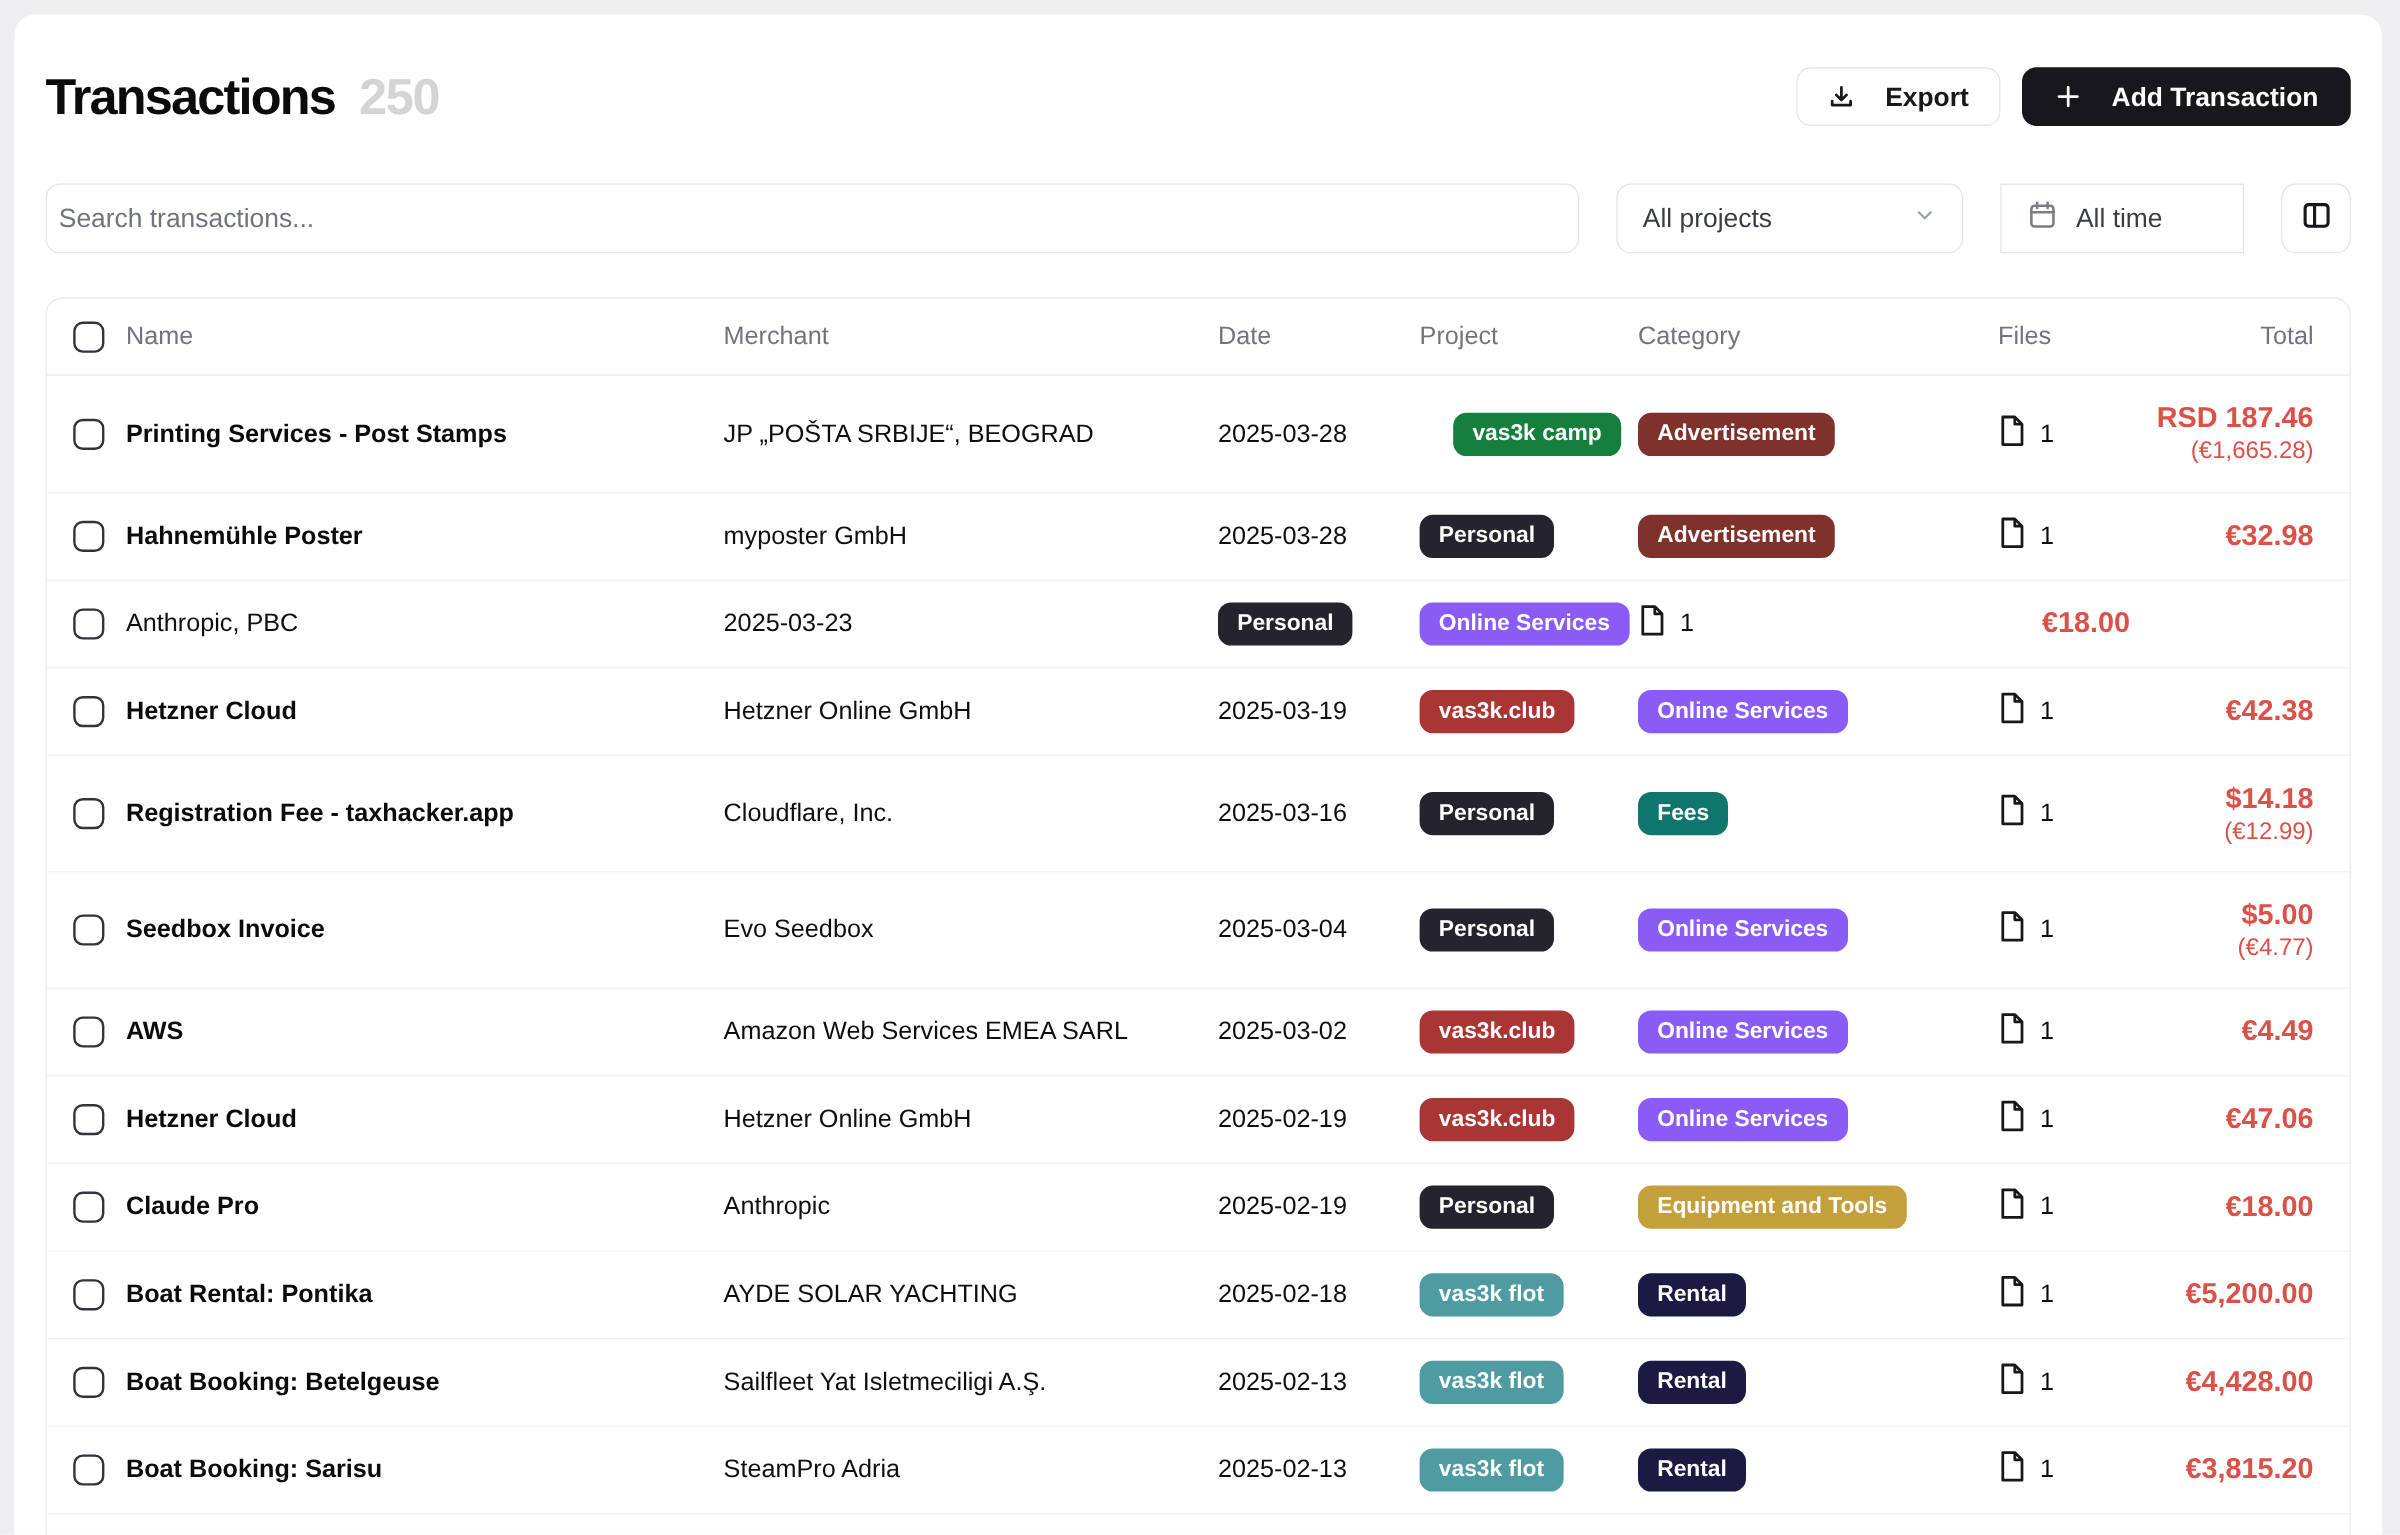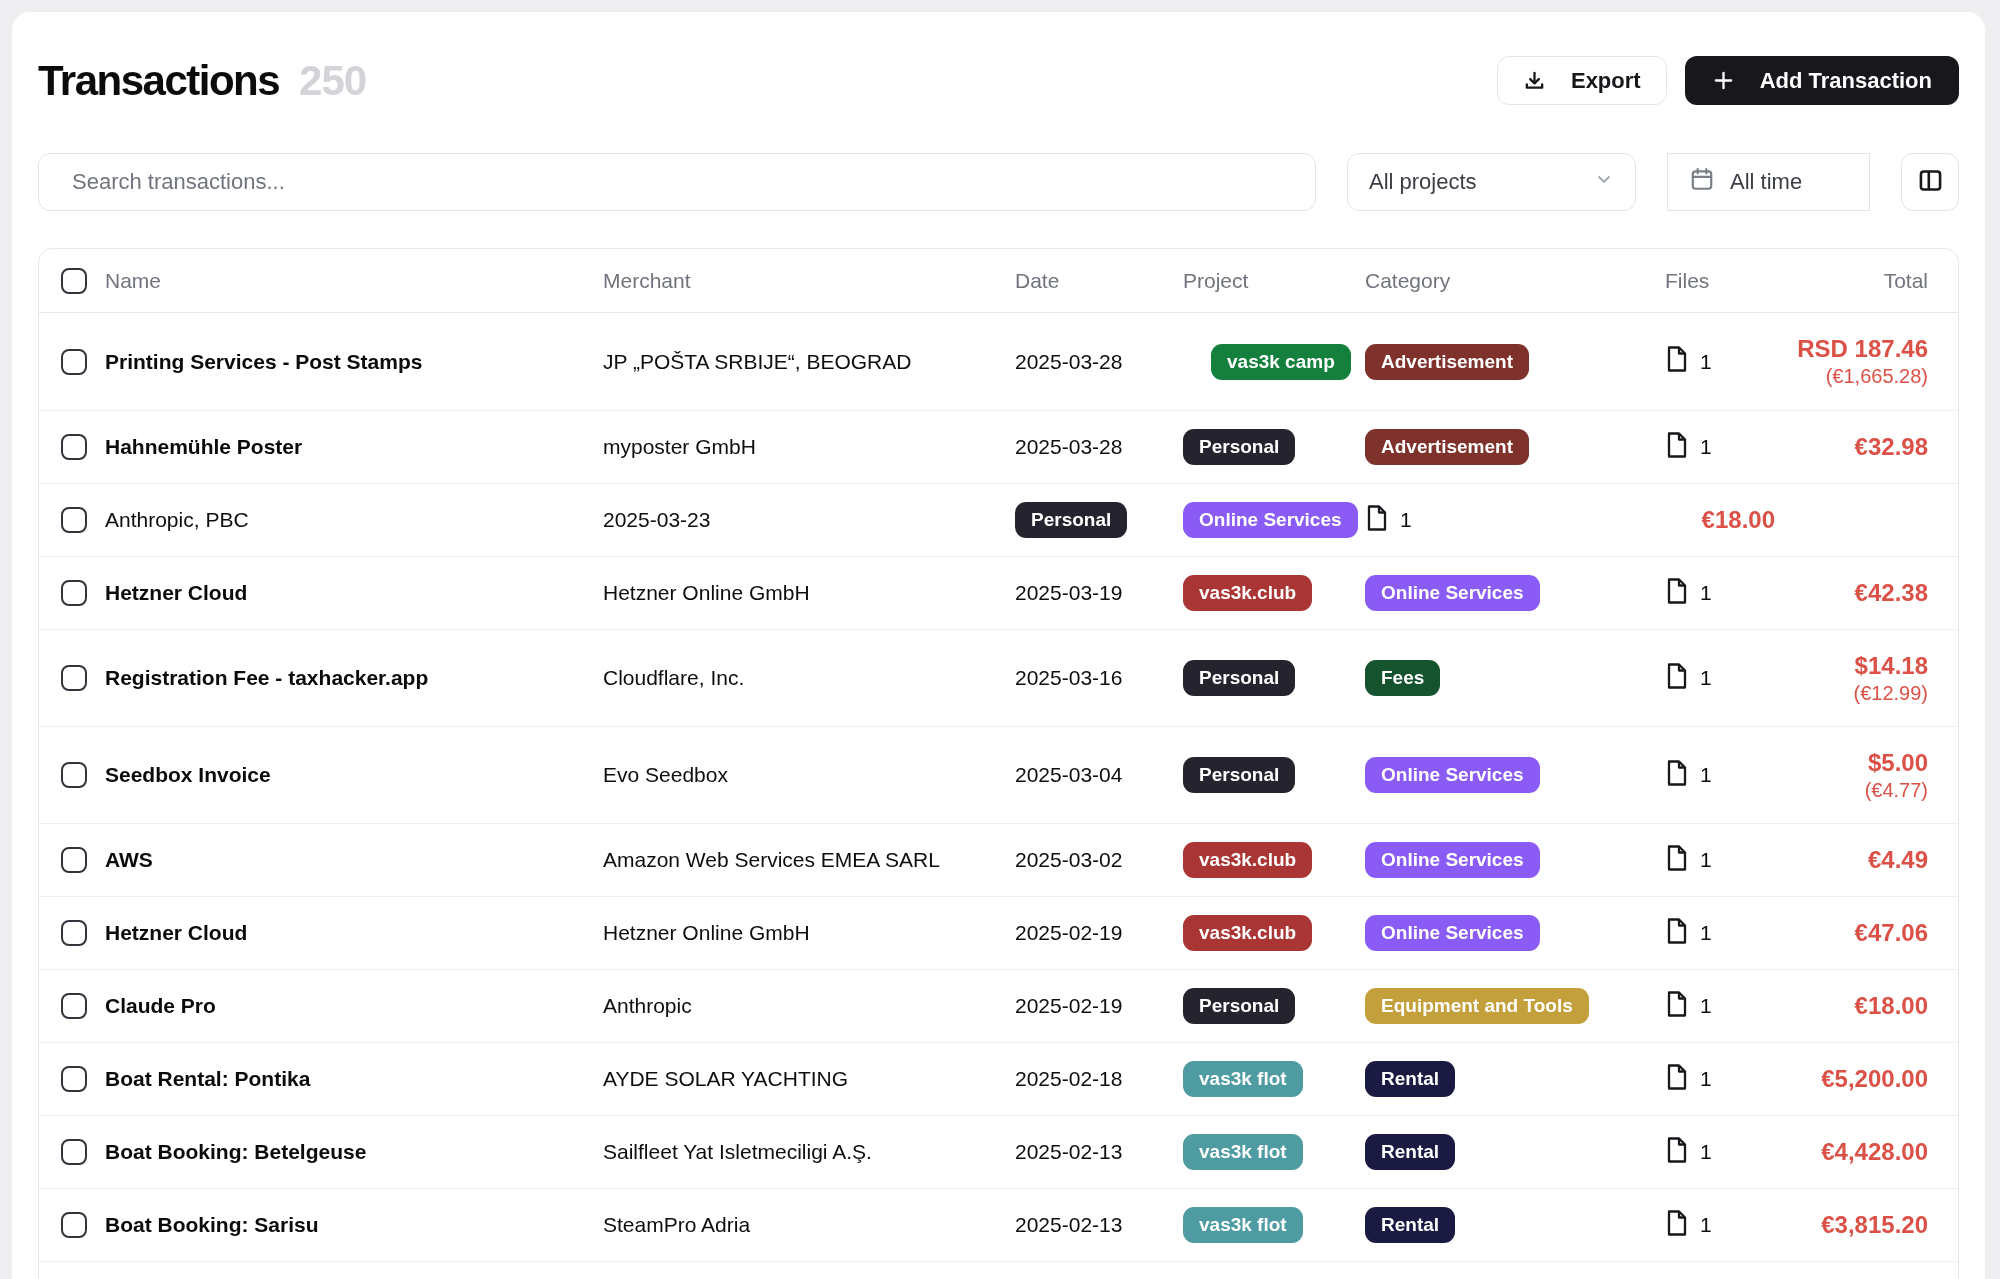--- a/index.html
+++ b/index.html
@@ -26,21 +26,21 @@
   .btn { display:flex; align-items:center; gap:25px; height:49px; border-radius:12px;
          font-size:22px; font-weight:700; cursor:pointer; border:none;
          font-family:"Liberation Sans","DejaVu Sans",sans-serif; }
   .btn-export { background:#fff; border:1px solid #E4E4E9; color:#17171C; padding:0 25px; }
   .btn-add { background:var(--accent,#17171C); color:#fff; padding:0 27px; }
   .btn svg { display:block; }
   
   .filters { margin-top:48px; display:flex; align-items:center; gap:31px; }
   .search {
     flex:1; height:58px; border:1px solid #E3E3E8; border-radius:12px;
-    font-size:22px; padding:0 33px; color:#111; outline:none;
+    font-size:22px; padding:0 10px; color:#111; outline:none;
     font-family:"Liberation Sans","DejaVu Sans",sans-serif;
   }
   .search::placeholder { color:#70747E; }
   .select { width:292px; height:58px; border:1px solid #E3E3E8; border-radius:12px;
             background:#fff; display:flex; align-items:center; justify-content:space-between;
             padding:0 21px; font-size:22px; color:#3A3D45; cursor:pointer; }
   .select.projects { width:289px; }
   .datebtn { width:203px; height:58px; border:1px solid #E3E3E8; border-radius:0;
              background:#fff; display:flex; align-items:center; gap:15px;
              padding:0 21px; font-size:22px; color:#3A3D45; cursor:pointer; }
@@ -230,21 +230,21 @@
           </div>
         </div>
         <div class="tr tall">
           <div class="cell-check">
             <div class="checkbox"></div>
           </div>
           <div class="c-name">Registration Fee - taxhacker.app</div>
           <div class="c-merchant">Cloudflare, Inc.</div>
           <div class="c-date">2025-03-16</div>
           <div><div class="badge" style="background: rgb(37, 36, 46);">Personal</div></div>
-          <div><div class="badge" style="background: #14532d;">Fees</div></div>
+          <div><div class="badge" style="background: #0f766e;">Fees</div></div>
           <div class="c-files">
             <div><svg width="24" height="28" viewBox="0 0 24 28" fill="none" stroke="#17171C" stroke-width="2.3" stroke-linejoin="round">
                 <path d="M4 2.5h10l6 6v17H4z"></path>
                 <path d="M14 2.5v6h6"></path>
               </svg></div>
             <div>1</div>
           </div>
           <div class="c-total">
             <div class="amount">$14.18</div>
             <div class="amount-sub">(€12.99)</div>

